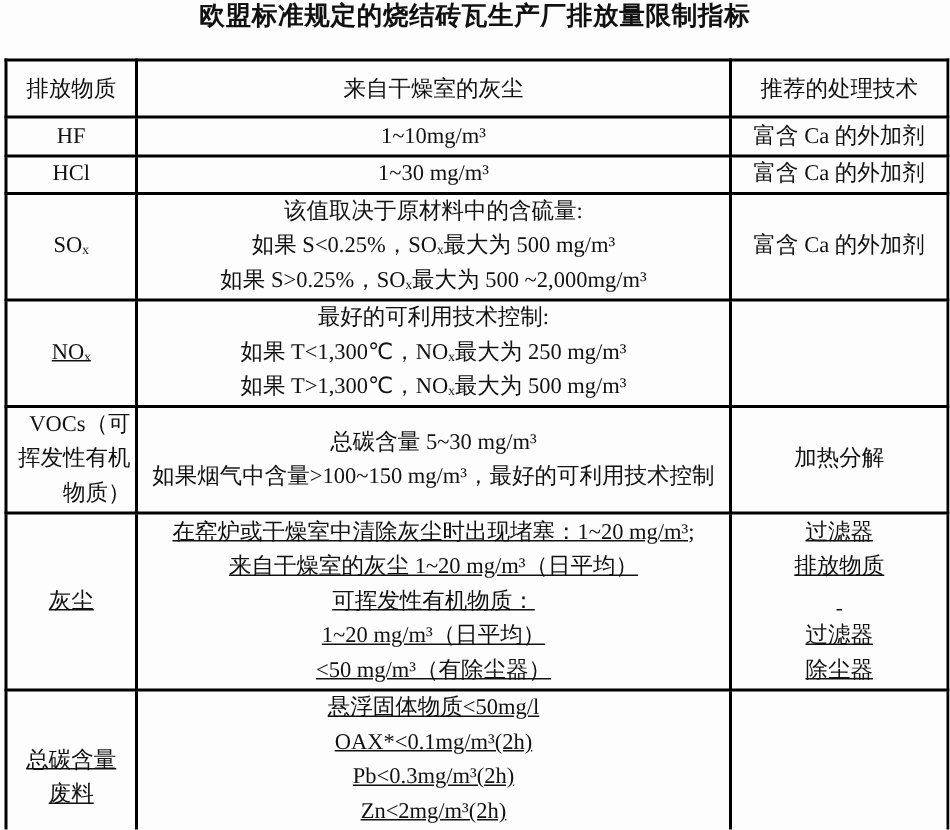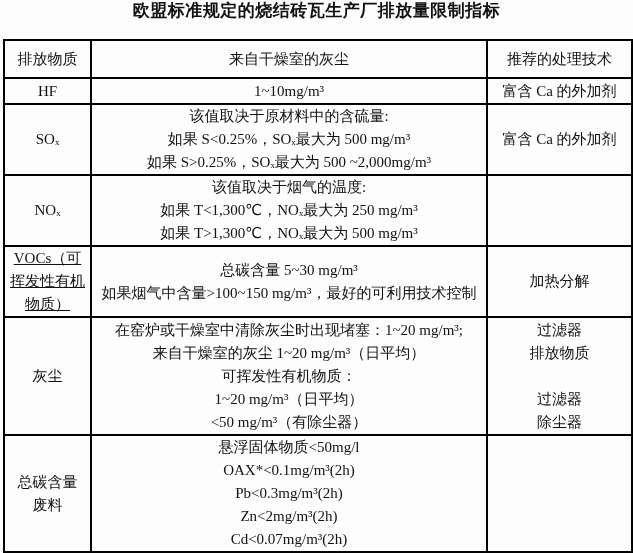--- a/index.html
+++ b/index.html
@@ -31,34 +31,34 @@
   table.emissions col.c3 { width: 145px; }
   table.emissions th, table.emissions td {
     border: 2px solid #000;
     padding: 0 3px;
     font-size: 15px;
     font-weight: normal;
     vertical-align: middle;
     overflow: hidden;
   }
   .ln { line-height: 23px; white-space: nowrap; text-align: center; }
-  .ln-wrap { line-height: 23px; text-align: center; text-decoration: underline; }
+  .ln-wrap { line-height: 23px; text-align: right; }
   td.sub, th { text-align: center; }
   td.spec, td.tech { text-align: center; }
   .row-header { height: 38px; }
   .row-hf     { height: 26px; }
   .row-hcl    { height: 23px; }
   .row-sox    { height: 68px; }
   .row-nox    { height: 67px; }
   .row-vocs   { height: 71px; }
   .row-dust   { height: 118px; }
   .row-water  { height: 113px; }
   .bold { font-weight: bold; }
   .va-top { vertical-align: top; }
-  .pad-top { padding-top: 1px; }
+  .pad-top { padding-top: 1px; text-decoration: underline; }
   .footnote {
     height: 21px;
     line-height: 21px;
     text-align: center;
     font-size: 15px;
   }
   .footnote .bullet { margin-right: 14px; font-size: 13px; }
 </style>
 </head>
 <body>
@@ -86,41 +86,52 @@
         <div class="ln">HF</div>
       </td>
       <td class="spec bold">
         <div class="ln">1~10mg/m³</div>
       </td>
       <td class="tech">
         <div class="ln">富含 Ca 的外加剂</div>
       </td>
     </tr>
 
+    <tr class="row-hcl">
+      <td class="sub">
+        <div class="ln">HCl</div>
+      </td>
+      <td class="spec">
+        <div class="ln">1~30 mg/m³</div>
+      </td>
+      <td class="tech">
+        <div class="ln">富含 Ca 的外加剂</div>
+      </td>
+    </tr>
 
     <tr class="row-sox">
       <td class="sub">
         <div class="ln">SOₓ</div>
       </td>
       <td class="spec">
         <div class="ln">该值取决于原材料中的含硫量:</div>
         <div class="ln">如果 S&lt;0.25%，SOₓ最大为 500 mg/m³</div>
         <div class="ln">如果 S&gt;0.25%，SOₓ最大为 500 ~2,000mg/m³</div>
       </td>
       <td class="tech">
         <div class="ln">富含 Ca 的外加剂</div>
       </td>
     </tr>
 
     <tr class="row-nox">
       <td class="sub va-top pad-top">
         <div class="ln">NOₓ</div>
       </td>
       <td class="spec">
-        <div class="ln">该值取决于烟气的温度:</div>
+        <div class="ln">最好的可利用技术控制:</div>
         <div class="ln">如果 T&lt;1,300℃，NOₓ最大为 250 mg/m³</div>
         <div class="ln">如果 T&gt;1,300℃，NOₓ最大为 500 mg/m³</div>
       </td>
       <td class="tech"></td>
     </tr>
 
     <tr class="row-vocs">
       <td class="sub va-top">
         <div class="ln-wrap">VOCs（可挥发性有机物质）</div>
       </td>

